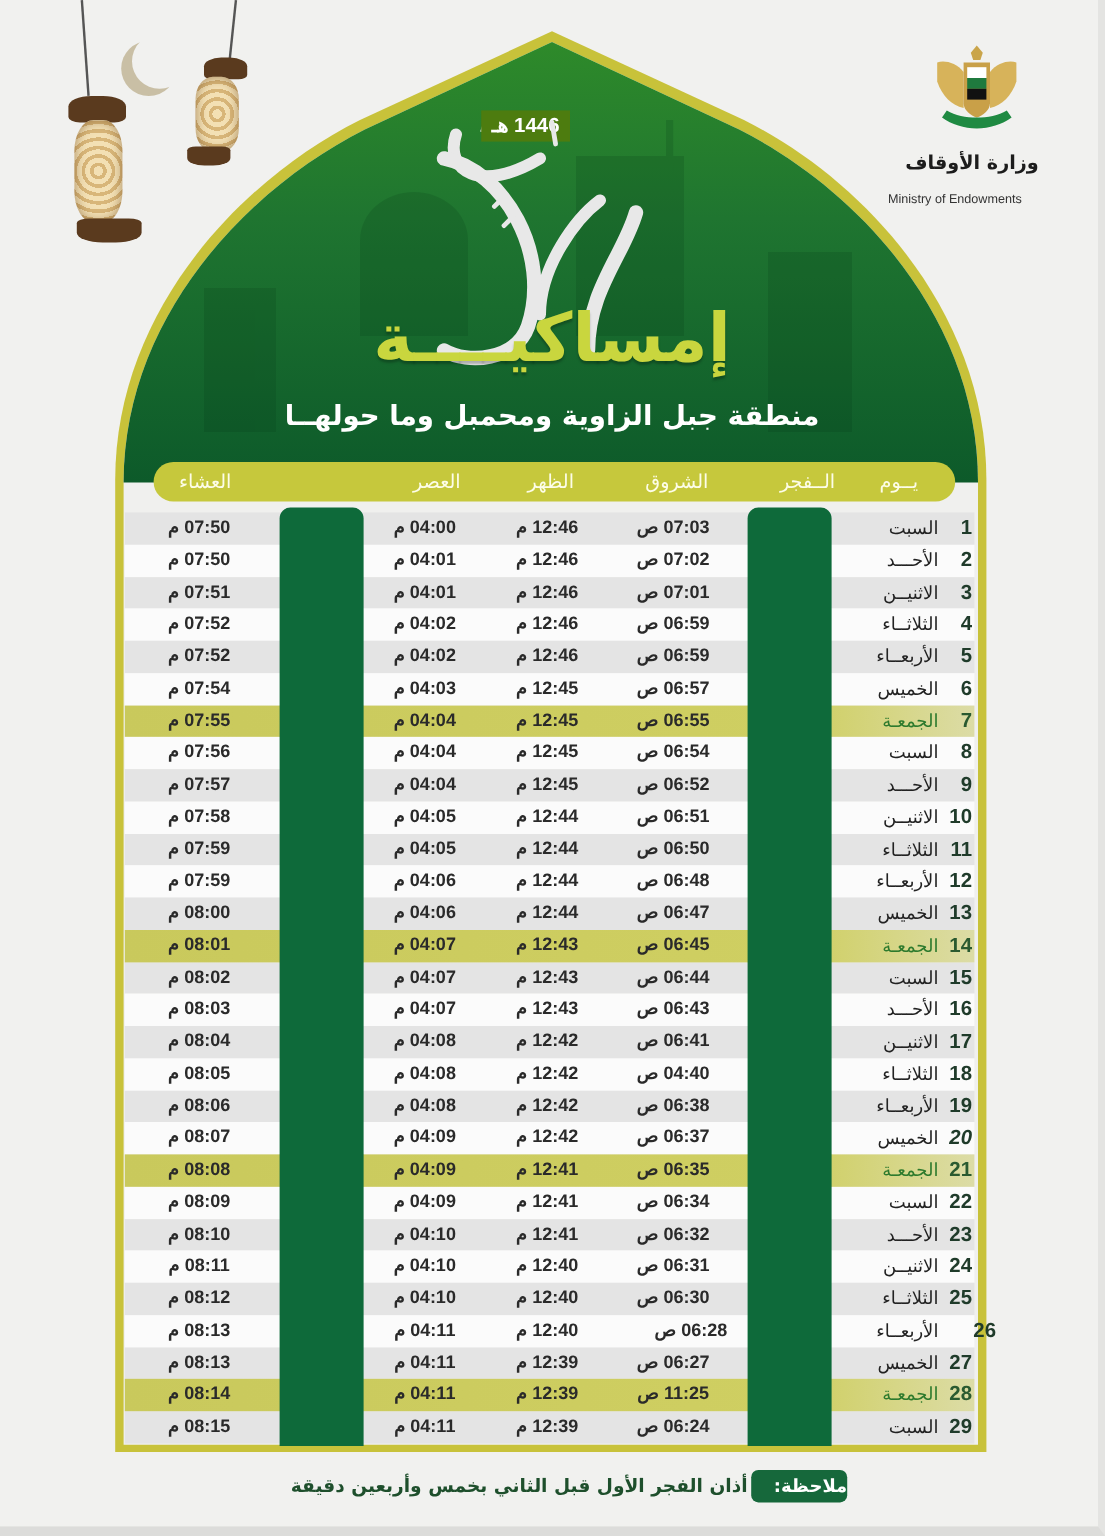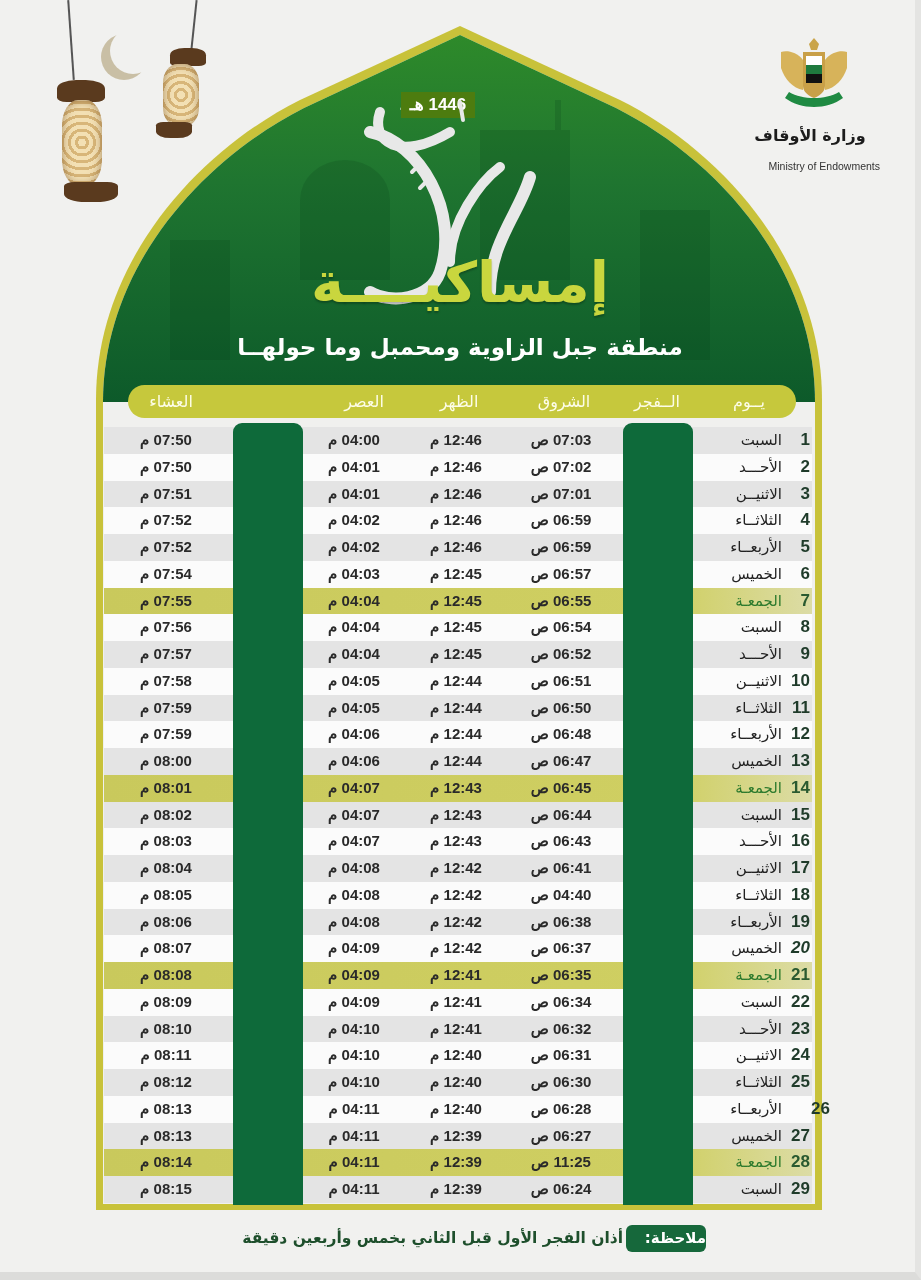--- a/index.html
+++ b/index.html
@@ -33,21 +33,21 @@
   }
 
   
   .logo-emblem { position: absolute; left: 773px; top: 32px; width: 82px; height: 82px; }
   .ministry-ar {
     position: absolute; left: 740px; top: 126px; width: 140px; text-align: center;
     font-family: "DejaVu Sans", sans-serif; font-weight: bold; font-size: 16px; color: #1c1c1c;
     direction: rtl;
   }
   .ministry-en {
-    position: absolute; left: 740px; top: 160px; width: 140px; text-align: right;
+    position: absolute; left: 740px; top: 160px; width: 140px; text-align: left;
     font-family: "Liberation Sans", sans-serif; font-size: 10.5px; color: #333;
   }
 
   
   .arch-svg { position: absolute; left: 0; top: 0; width: 921px; height: 1280px; }
 
   
   .year-badge {
     position: absolute; left: 401px; top: 92px; width: 74px; height: 26px;
     background: #4d7c0f; color: #fff; font-family: "Liberation Sans", sans-serif;
@@ -193,21 +193,21 @@
 
 <div class="title-imsakiya">إمساكيــــة</div>
 <div class="region-subtitle">منطقة جبل الزاوية ومحمبل وما حولهــا</div>
 
 <div class="table-area">
   <div class="header-pill"></div>
   <div class="green-col" style="left:519px;"></div>
   <div class="green-col" style="left:129px;"></div>
 
   <div class="hcell" style="left:600px;width:90px;">يــوم</div>
-  <div class="hcell" style="left:508px;width:90px;text-align:center;">الــفجر</div>
+  <div class="hcell" style="left:524px;width:90px;text-align:center;">الــفجر</div>
   <div class="hcell" style="left:410px;width:100px;">الشروق</div>
   <div class="hcell" style="left:310px;width:90px;">الظهر</div>
   <div class="hcell" style="left:210px;width:100px;">العصر</div>
   <div class="hcell" style="left:118px;width:90px;color:#1d3f20;margin-top:31px;">المغرب</div>
   <div class="hcell" style="left:22px;width:90px;">العشاء</div>
 
   <div class="rows" id="rows">
       <div class="row gray">
     <div class="cell num" style="left:682px;width:24px;">1</div>
     <div class="cell day" style="left:600px;width:78px;">السبت</div>
@@ -455,21 +455,21 @@
     <div class="cell" style="left:412px;width:90px;">06:30 ص</div>
     <div class="cell" style="left:312px;width:80px;">12:40 م</div>
     <div class="cell" style="left:210px;width:80px;">04:10 م</div>
     <div class="cell hl" style="left:129px;width:70px;">06:50 م</div>
     <div class="cell" style="left:22px;width:80px;">08:12 م</div>
   </div>
       <div class="row white">
     <div class="cell num" style="left:682px;width:24px;margin-left:20px;">26</div>
     <div class="cell day" style="left:600px;width:78px;">الأربعــاء</div>
     <div class="cell hl" style="left:519px;width:70px;">05:02 ص</div>
-    <div class="cell" style="left:412px;width:90px;">06:28 ص</div>
+    <div class="cell" style="left:412px;width:90px;text-align:right;">06:28 ص</div>
     <div class="cell" style="left:312px;width:80px;">12:40 م</div>
     <div class="cell" style="left:210px;width:80px;">04:11 م</div>
     <div class="cell hl" style="left:129px;width:70px;">06:51 م</div>
     <div class="cell" style="left:22px;width:80px;">08:13 م</div>
   </div>
       <div class="row gray">
     <div class="cell num" style="left:682px;width:24px;">27</div>
     <div class="cell day" style="left:600px;width:78px;">الخميس</div>
     <div class="cell hl" style="left:519px;width:70px;">05:00 ص</div>
     <div class="cell" style="left:412px;width:90px;">06:27 ص</div>

